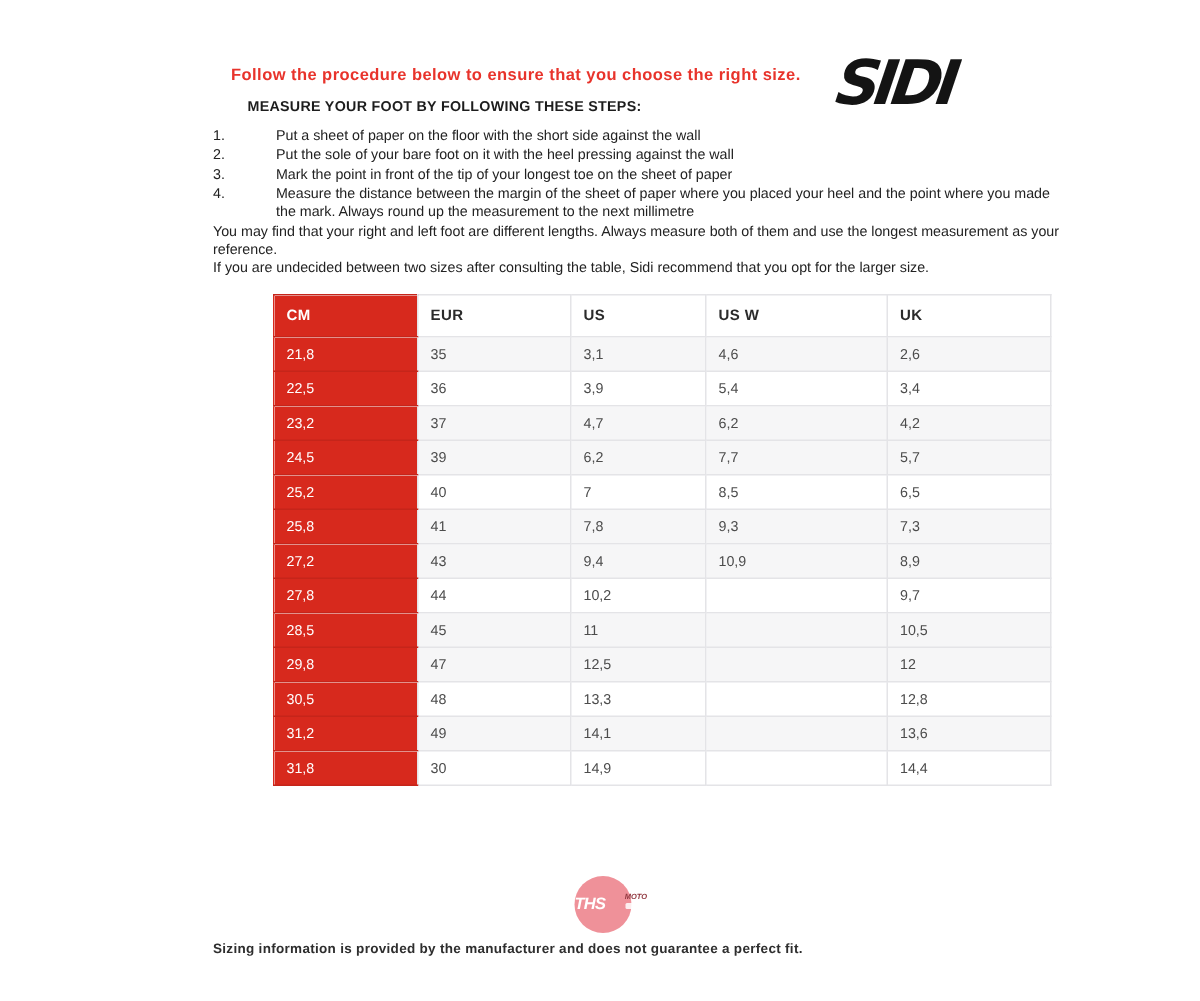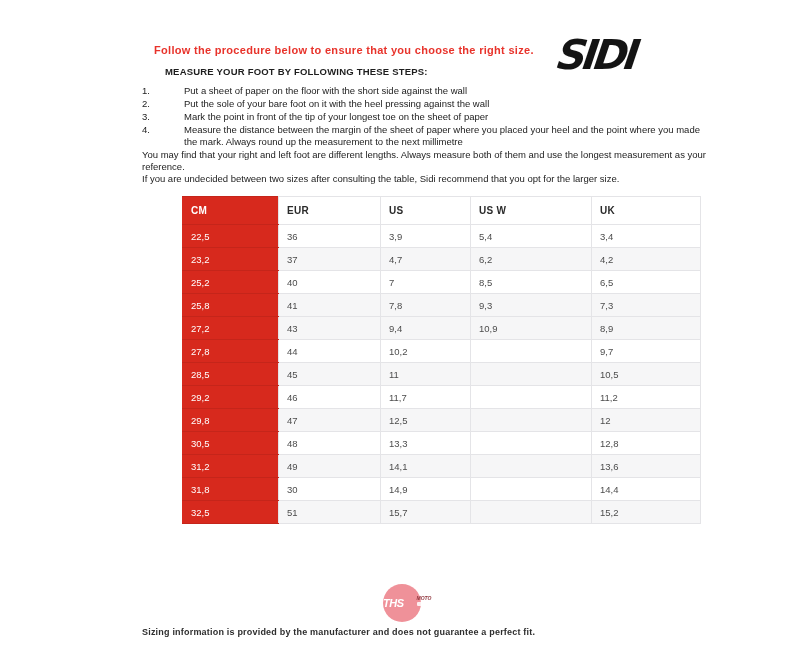--- a/index.html
+++ b/index.html
@@ -141,34 +141,48 @@
     <thead>
       <tr>
           <th class="cm-col">CM</th>
           <th>EUR</th>
           <th>US</th>
           <th>US W</th>
           <th>UK</th>
         </tr>
     </thead>
     <tbody>
+        <tr class="stripe">
+          <td class="cm-col">21,8</td>
+          <td>35</td>
+          <td>3,1</td>
+          <td>4,6</td>
+          <td>2,6</td>
+        </tr>
         <tr>
           <td class="cm-col">22,5</td>
           <td>36</td>
           <td>3,9</td>
           <td>5,4</td>
           <td>3,4</td>
         </tr>
         <tr class="stripe">
           <td class="cm-col">23,2</td>
           <td>37</td>
           <td>4,7</td>
           <td>6,2</td>
           <td>4,2</td>
         </tr>
+        <tr class="stripe">
+          <td class="cm-col">24,5</td>
+          <td>39</td>
+          <td>6,2</td>
+          <td>7,7</td>
+          <td>5,7</td>
+        </tr>
         <tr>
           <td class="cm-col">25,2</td>
           <td>40</td>
           <td>7</td>
           <td>8,5</td>
           <td>6,5</td>
         </tr>
         <tr class="stripe">
           <td class="cm-col">25,8</td>
           <td>41</td>
@@ -190,27 +204,20 @@
           <td></td>
           <td>9,7</td>
         </tr>
         <tr class="stripe">
           <td class="cm-col">28,5</td>
           <td>45</td>
           <td>11</td>
           <td></td>
           <td>10,5</td>
         </tr>
-        <tr>
-          <td class="cm-col">29,2</td>
-          <td>46</td>
-          <td>11,7</td>
-          <td></td>
-          <td>11,2</td>
-        </tr>
         <tr class="stripe">
           <td class="cm-col">29,8</td>
           <td>47</td>
           <td>12,5</td>
           <td></td>
           <td>12</td>
         </tr>
         <tr>
           <td class="cm-col">30,5</td>
           <td>48</td>
@@ -224,27 +231,20 @@
           <td>14,1</td>
           <td></td>
           <td>13,6</td>
         </tr>
         <tr>
           <td class="cm-col">31,8</td>
           <td>30</td>
           <td>14,9</td>
           <td></td>
           <td>14,4</td>
-        </tr>
-        <tr class="stripe">
-          <td class="cm-col">32,5</td>
-          <td>51</td>
-          <td>15,7</td>
-          <td></td>
-          <td>15,2</td>
         </tr>
       </tbody>
   </table>
 </div>
 
 <div class="abs watermark">
   <span class="wm-main">THS</span>
   <span class="wm-side">
     <span class="wm-sub">MOTO</span>
     <span class="wm-bar"></span>

